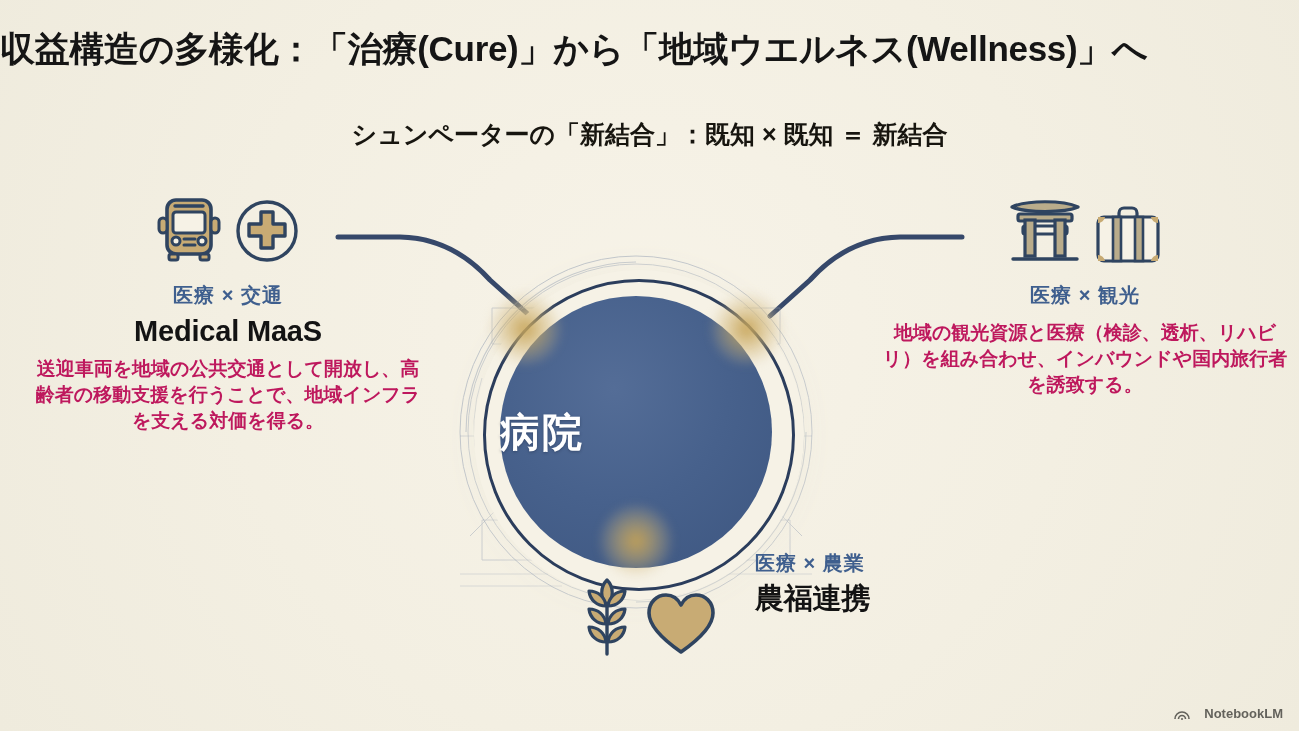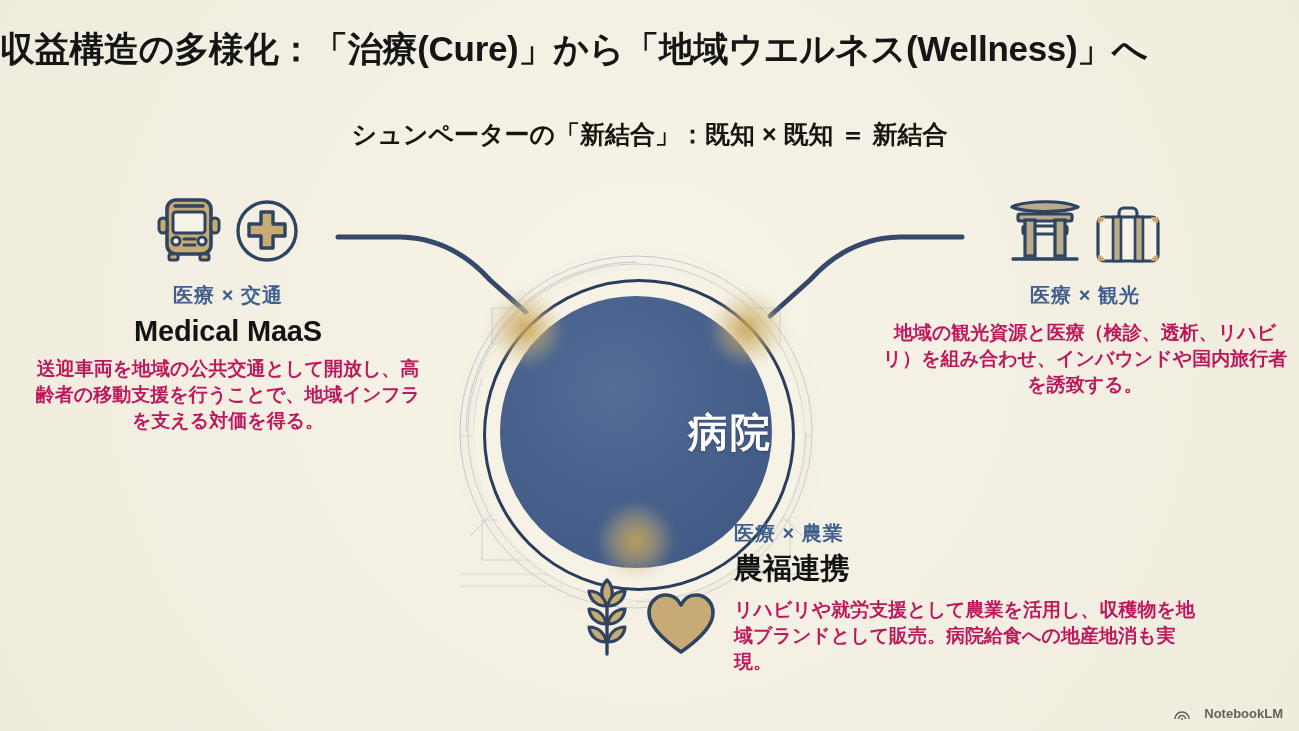--- a/index.html
+++ b/index.html
@@ -48,21 +48,21 @@
   }
   .hub-core{
     position:absolute;left:50%;top:50%;
     width:272px;height:272px;margin:-136px 0 0 -136px;
     border-radius:50%;
     background:radial-gradient(circle at 42% 34%, #546d97 0%, #47618c 48%, #3d5680 100%);
   }
   .hub-label{
     position:absolute;left:0;right:0;top:50%;
     transform:translateY(-50%);
-    text-align:right;
+    text-align:left;
     font-size:40px;font-weight:bold;color:#ffffff;
     letter-spacing:2px;
     text-shadow:0 1px 3px rgba(20,30,50,.35);
   }
   .glow{
     position:absolute;width:74px;height:74px;border-radius:50%;
     background:radial-gradient(circle,rgba(198,163,86,.95) 0%,rgba(206,176,108,.55) 34%,rgba(214,190,140,.18) 62%,rgba(214,190,140,0) 76%);
     filter:blur(4px);
   }
   .glow-l{left:36px;top:44px;}
@@ -91,21 +91,21 @@
   #node-maas .kicker{margin-top:18px;}
   #node-maas .node-title{margin-top:6px;}
   #node-maas .node-body{margin-top:8px;}
 
   #node-tourism{left:880px;top:196px;width:410px;text-align:center;}
   #node-tourism .kicker{margin-top:18px;}
   #node-tourism .node-title{margin-top:6px;}
   #node-tourism .node-body{margin-top:11px;}
 
   #node-agri{left:582px;top:520px;width:620px;}
-  #node-agri .agri-row{display:flex;align-items:flex-start;gap:18px;}
+  #node-agri .agri-row{display:flex;align-items:center;gap:39px;}
   #node-agri .agri-icons{flex:0 0 auto;padding-top:58px;}
   #node-agri .agri-text{flex:1 1 auto;text-align:left;}
   #node-agri .kicker{margin:0 0 2px 0;}
   #node-agri .node-title{margin:0 0 8px 0;}
   #node-agri .node-body{margin:0;}
 
   
   .watermark{
     position:absolute;right:16px;bottom:10px;
     display:flex;align-items:center;gap:14px;
@@ -232,21 +232,20 @@
         <path d="M24,64 C15,64 8,58 7,49 C16,49 23,55 24,64 Z" fill="#c8ab74" stroke="#2f4460" stroke-width="3.2" stroke-linejoin="round"></path>
         <path d="M26,64 C35,64 42,58 43,49 C34,49 27,55 26,64 Z" fill="#c8ab74" stroke="#2f4460" stroke-width="3.2" stroke-linejoin="round"></path>
       </svg>
       <svg width="70" height="64" viewBox="0 0 70 64" aria-hidden="true">
         <path d="M35,60 C12,44 3,32 3,21 C3,10 11,3 20,3 C27,3 32,7 35,13 C38,7 43,3 50,3 C59,3 67,10 67,21 C67,32 58,44 35,60 Z" fill="#c8ab74" stroke="#2f4460" stroke-width="3.6" stroke-linejoin="round"></path>
       </svg>
     </div>
     <div class="agri-text">
       <div class="kicker">医療 × 農業</div>
       <div class="node-title">農福連携</div>
-      <div class="node-body">リハビリや就労支援として農業を活用し、収穫物を地域ブランドとして販売。病院給食への地産地消も実現。</div>
     </div>
   </div>
 </div>
 
 <div class="watermark">
   <svg width="16" height="13" viewBox="0 0 16 13" aria-hidden="true">
     <path d="M1,12 A7,7 0 0,1 15,12" fill="none" stroke="#4b4a45" stroke-width="1.6"></path>
     <path d="M4.5,12 A3.5,3.5 0 0,1 11.5,12" fill="none" stroke="#4b4a45" stroke-width="1.6"></path>
     <circle cx="8" cy="12" r="1" fill="#4b4a45"></circle>
   </svg>

